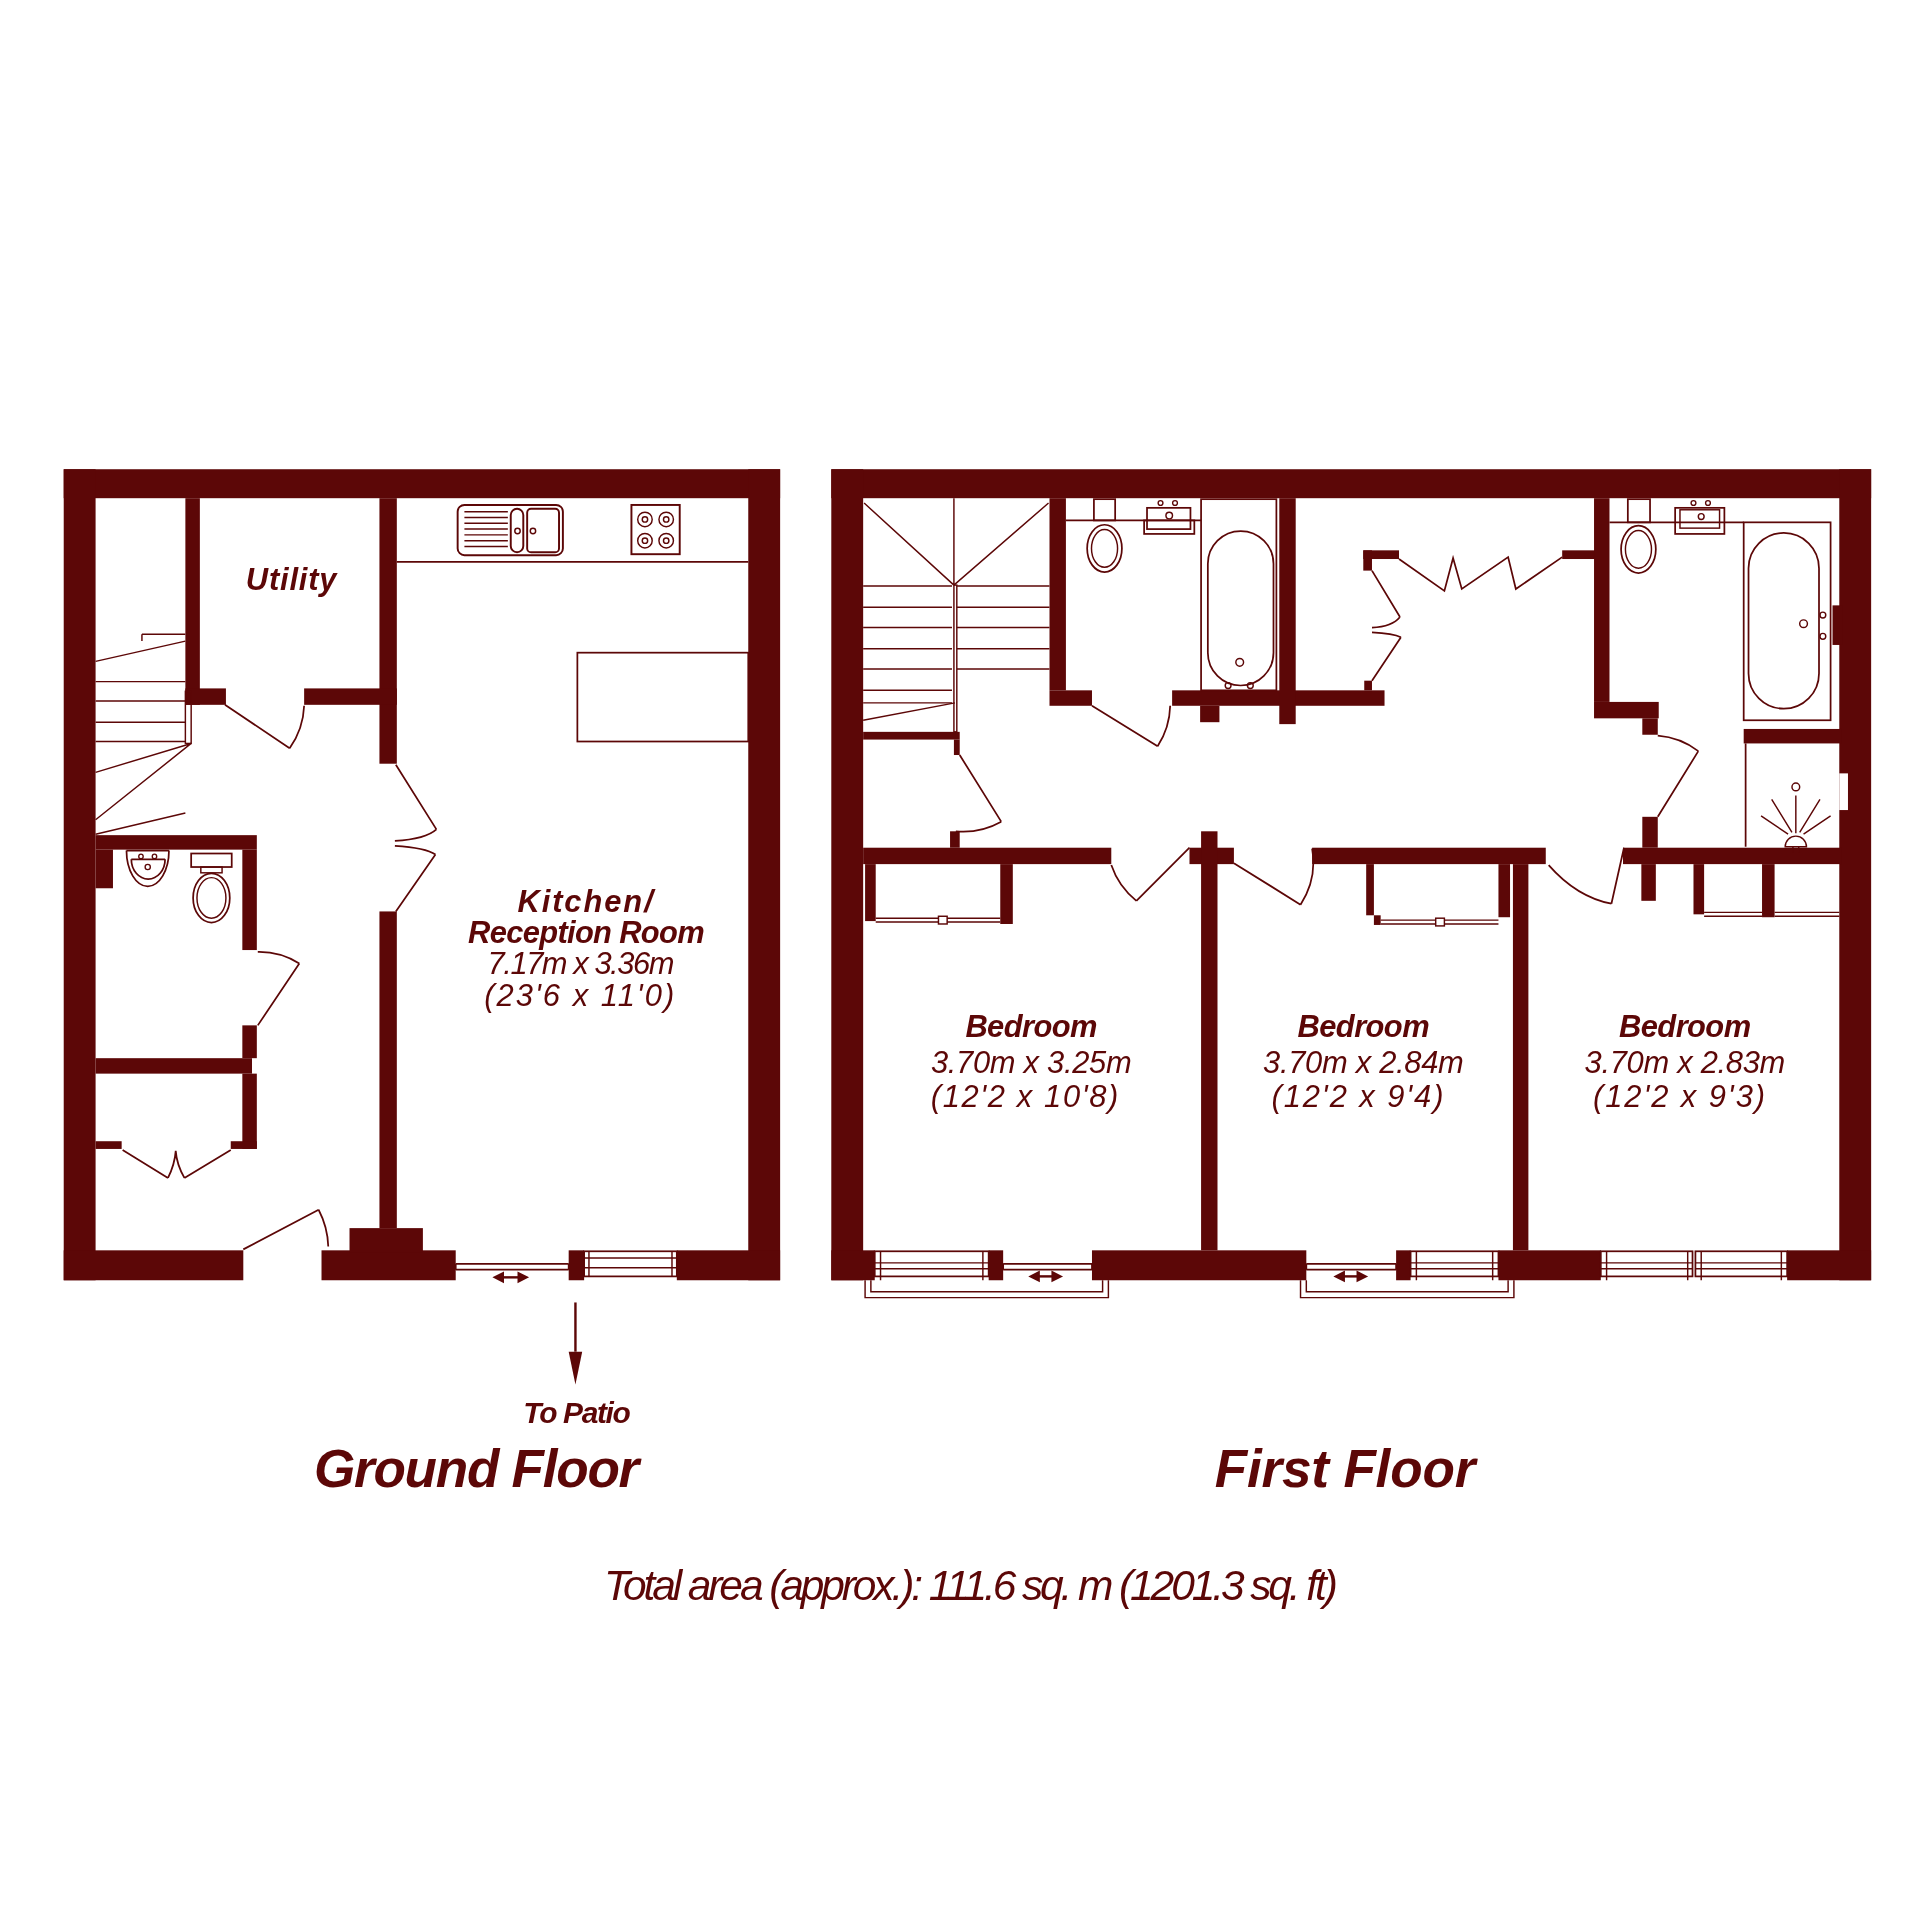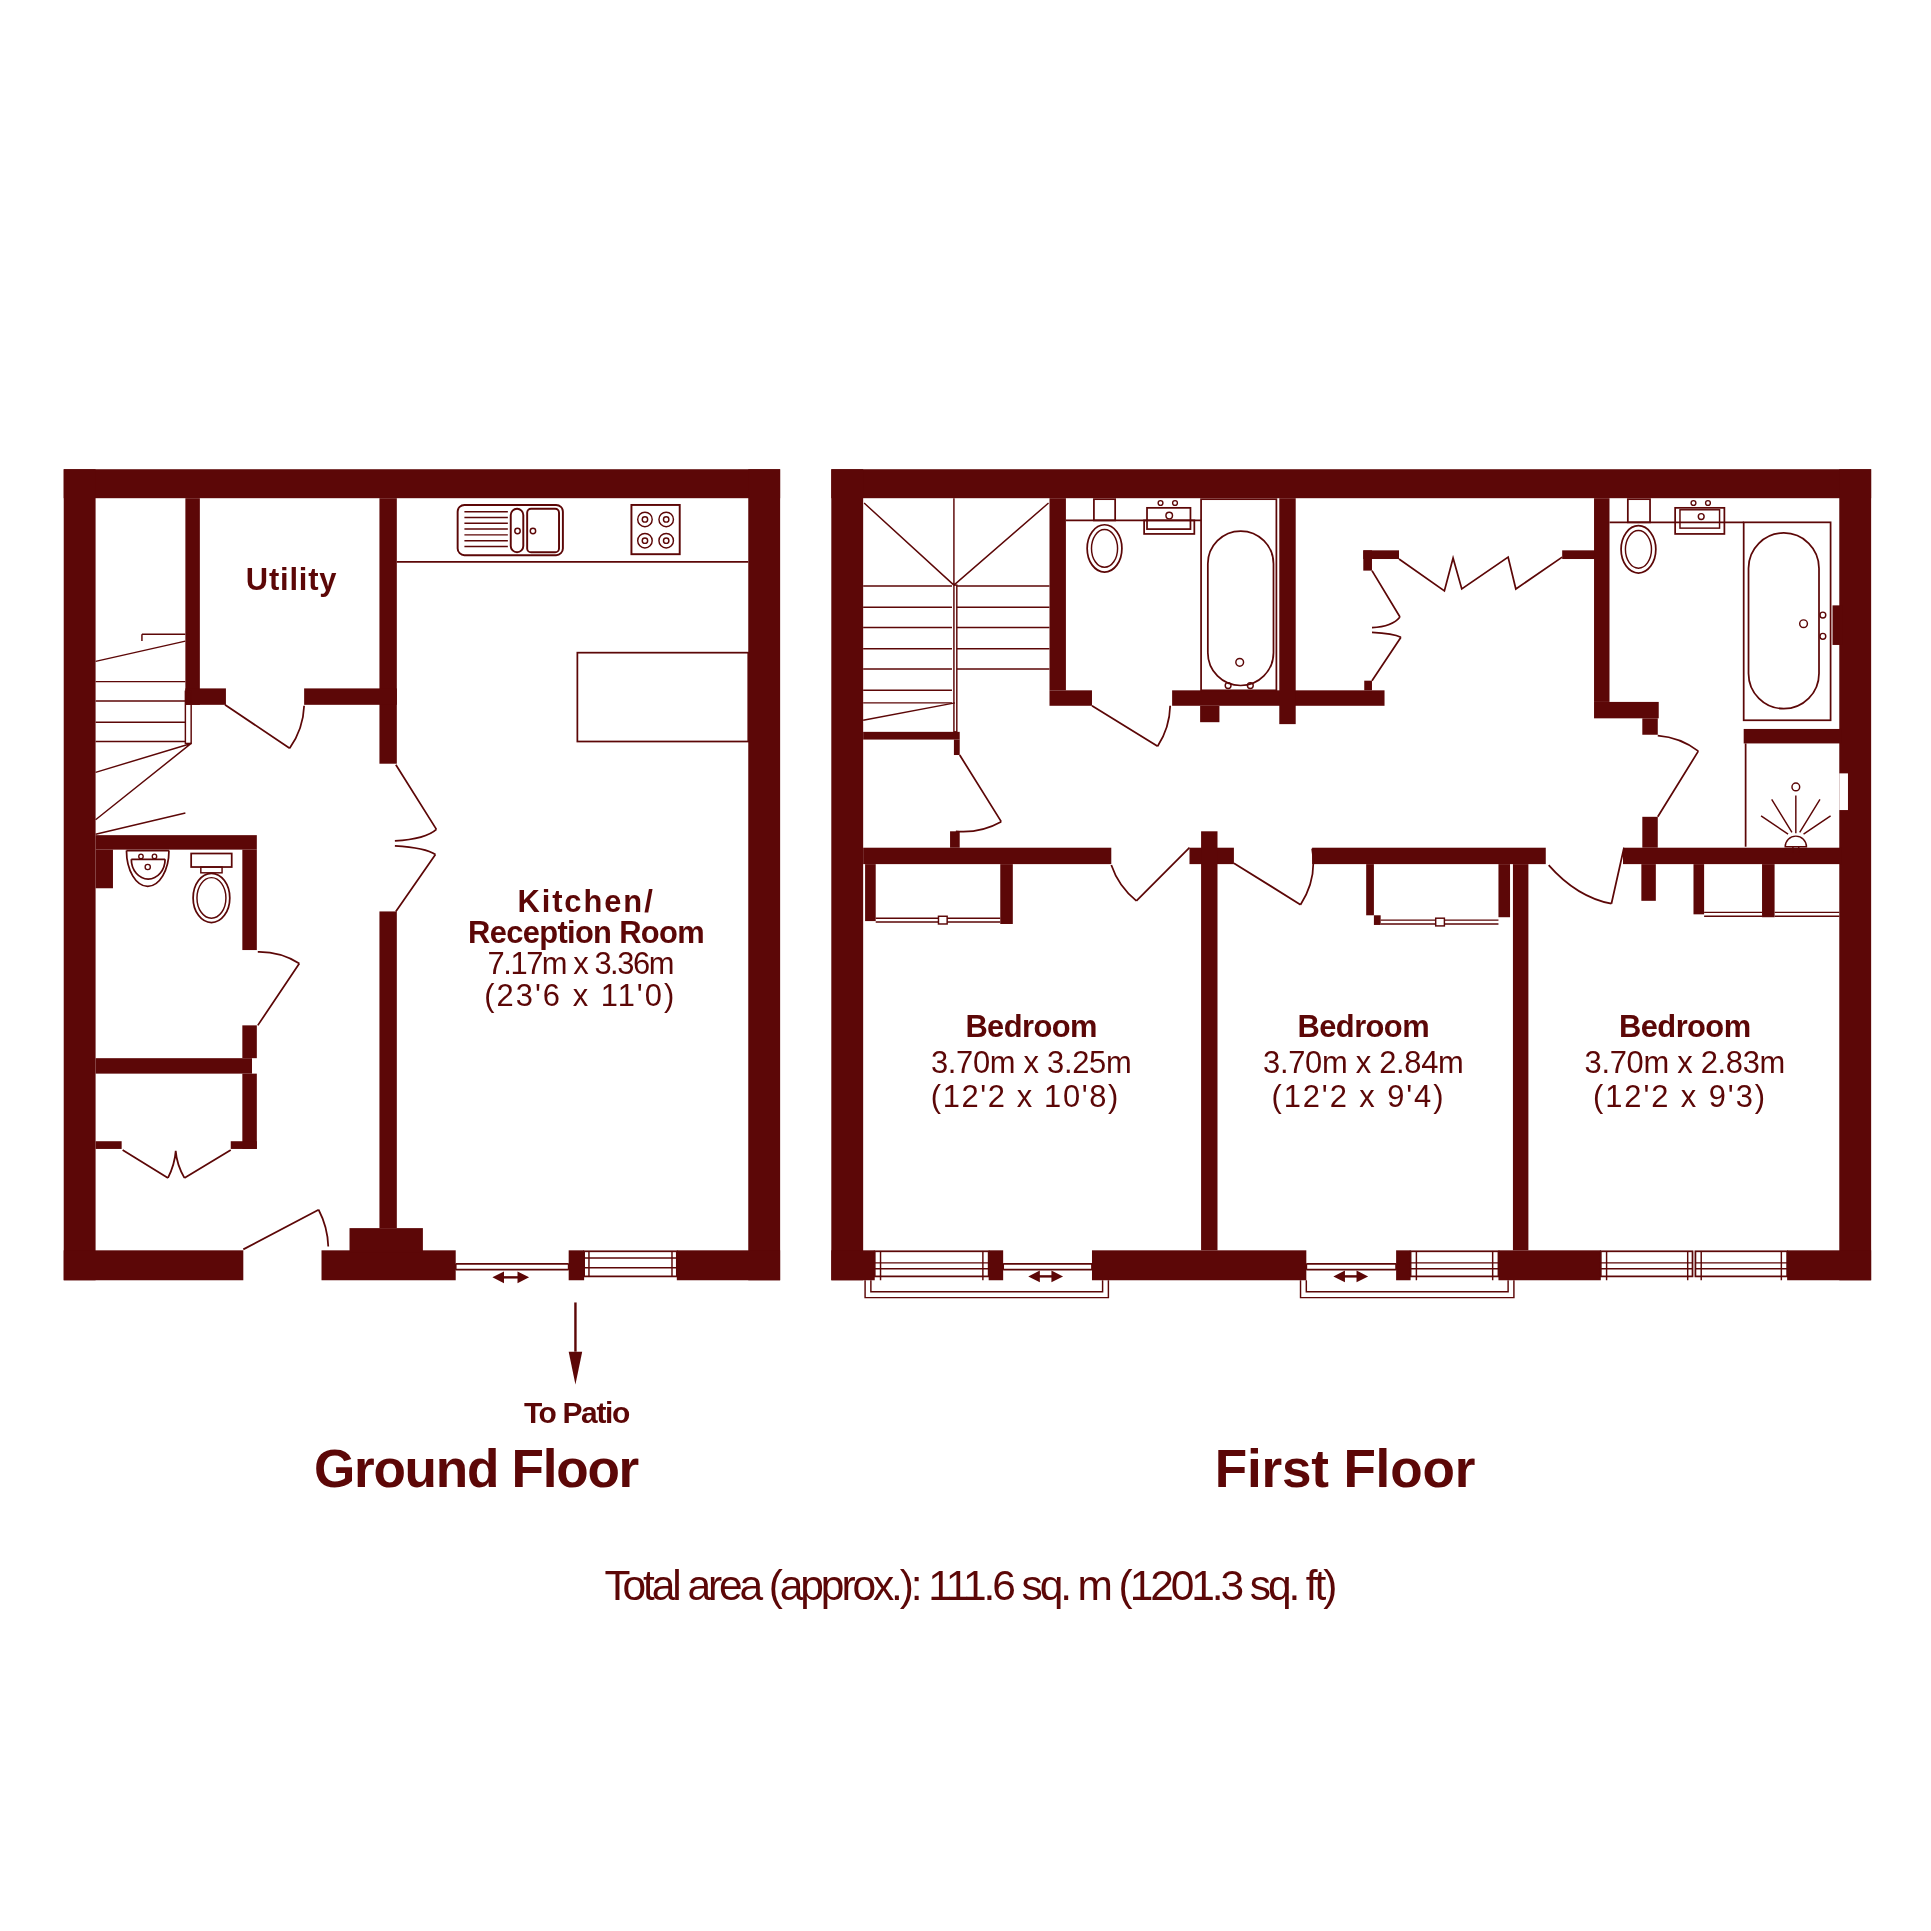--- a/index.html
+++ b/index.html
@@ -1,16 +1,16 @@
 <!DOCTYPE html>
 <html><head>
 <meta charset="utf-8">
 <style>
   html,body{margin:0;padding:0;background:#ffffff;}
-  .page{width:1677px;height:1931px;position:relative;background:#0f766e;}
+  .page{width:1677px;height:1931px;position:relative;background:#0f766e;font-style:italic;}
   text{font-family:"Liberation Sans", sans-serif;fill:#5c0707;-webkit-font-smoothing:antialiased;}
   .b{font-weight:bold;}
 </style>
 </head>
 <body>
 <div class="page">
 <svg width="1931" height="1931" viewBox="0 0 2000 2000" xmlns="http://www.w3.org/2000/svg">
 <rect x="0" y="0" width="2000" height="2000" fill="#ffffff"></rect>
 
 <g id="ground" fill="#5c0707" stroke="none">

